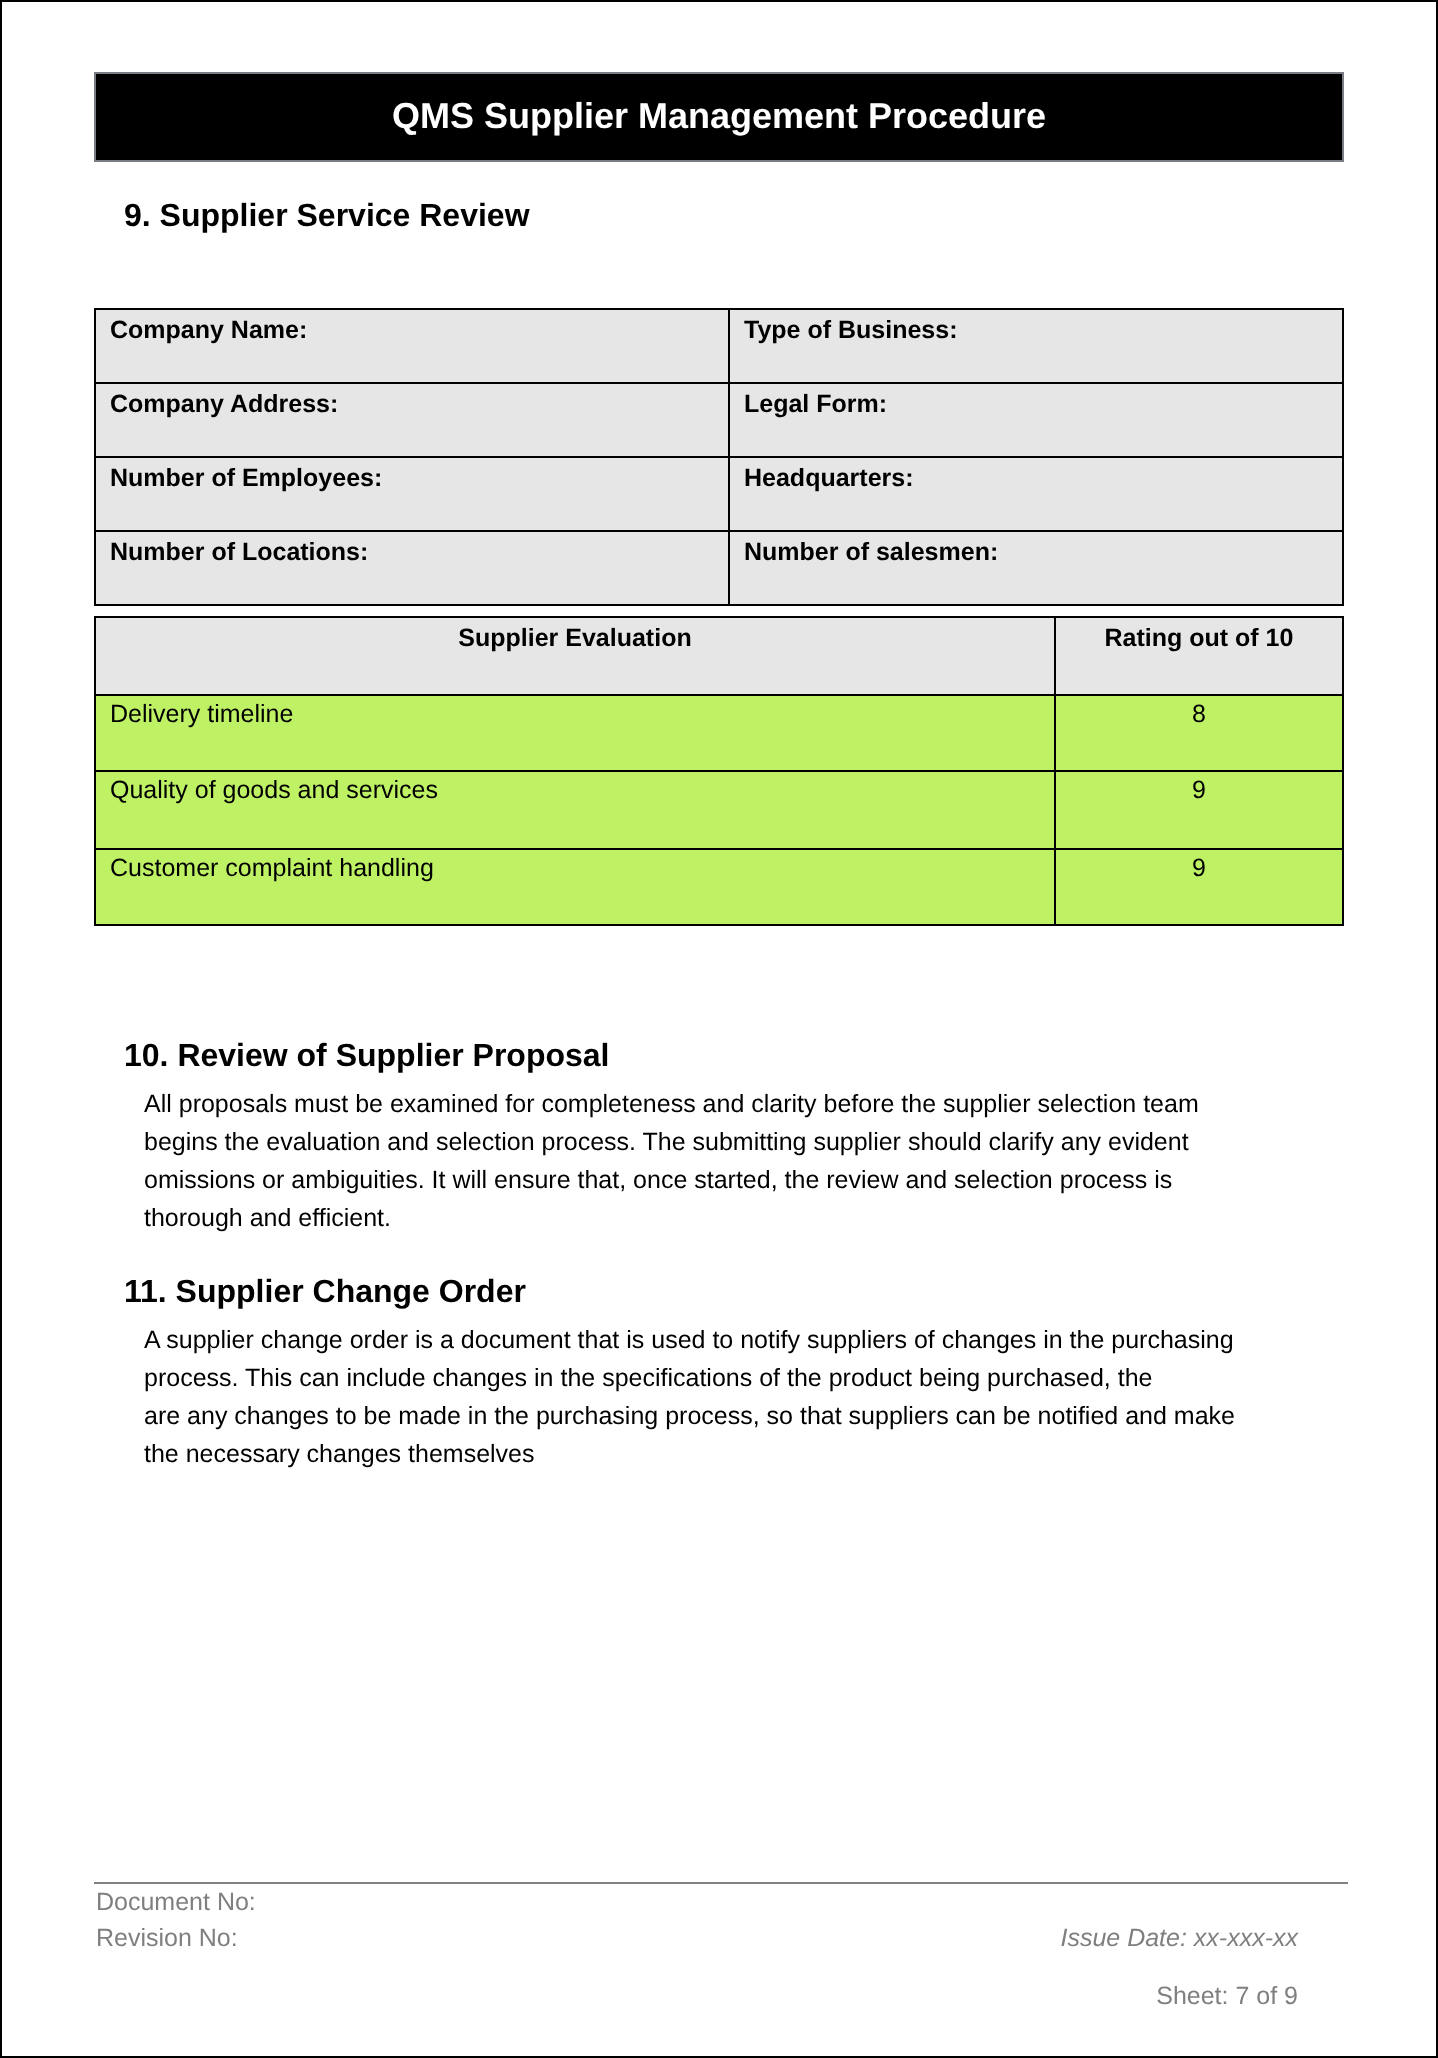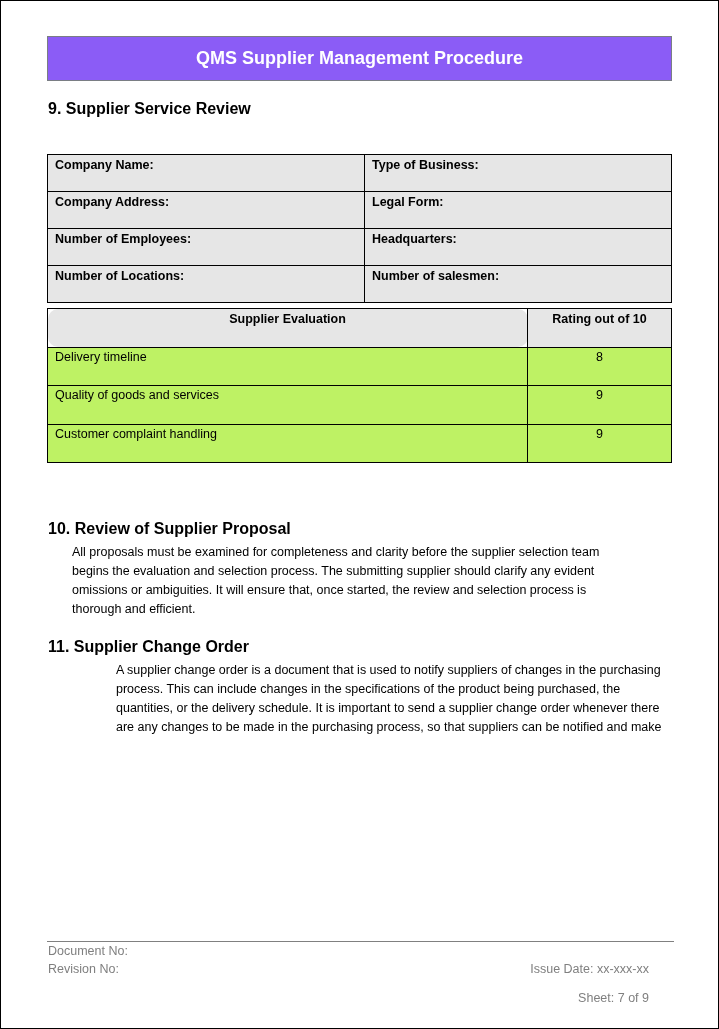--- a/index.html
+++ b/index.html
@@ -21,32 +21,32 @@
       height: 1027px;
       border: 1px solid #000;
       background: #fff;
     }
     .title-bar {
       position: absolute;
       left: 46px;
       top: 35px;
       width: 623px;
       height: 43px;
-      background: #8b5cf6;
+      background: #000000;
       border: 1px solid #7a7e84;
       display: flex;
       align-items: center;
       justify-content: center;
       color: #ffffff;
       font-weight: bold;
       font-size: 18px;
     }
     .h1 {
       position: absolute;
-      left: 47px;
+      left: 61px;
       font-weight: bold;
       font-size: 16px;
       color: #000;
     }
     .info-table, .eval-table {
       position: absolute;
       left: 46px;
       width: 625px;
       border-collapse: collapse;
       table-layout: fixed;
@@ -69,21 +69,21 @@
       vertical-align: top;
       box-sizing: border-box;
       height: 38.5px;
     }
     .eval-table th {
       background: #e6e6e6;
       font-weight: bold;
       text-align: center;
       padding: 3px 7px 0 7px;
     }
-    .eval-table th.criteria { width: 480px; border-radius: 10px; }
+    .eval-table th.criteria { width: 480px; }
     .eval-table td {
       background: #bef264;
       padding: 2px 7px 0 7px;
       font-weight: normal;
     }
     .eval-table td.rating { text-align: center; }
     .para {
       position: absolute;
       left: 71px;
       width: 600px;
@@ -160,26 +160,26 @@
 
   <div class="h1" style="top:519px;">10. Review of Supplier Proposal</div>
   <div class="para" style="top:542px;">
     <div>All proposals must be examined for completeness and clarity before the supplier selection team</div>
     <div>begins the evaluation and selection process. The submitting supplier should clarify any evident</div>
     <div>omissions or ambiguities. It will ensure that, once started, the review and selection process is</div>
     <div>thorough and efficient.</div>
   </div>
 
   <div class="h1" style="top:637px;text-align:center;">11. Supplier Change Order</div>
-  <div class="para" style="top:660px;margin-left:44px;">
+  <div class="para" style="top:660px;">
     <div>A supplier change order is a document that is used to notify suppliers of changes in the purchasing</div>
     <div>process. This can include changes in the specifications of the product being purchased, the</div>
-    <div>quantities, or the delivery schedule. It is important to send a supplier change order whenever there</div>
     <div>are any changes to be made in the purchasing process, so that suppliers can be notified and make</div>
+    <div>the necessary changes themselves</div>
   </div>
 
   <div class="footer-line"></div>
   <div class="footer-text" style="left:47px; top:943px;">Document No:</div>
   <div class="footer-text" style="left:47px; top:961px;">Revision No:</div>
   <div class="footer-text" style="right:69px; top:990px; text-align:right;">Sheet: 7 of 9</div>
-  <div class="footer-text" style="right:69px; top:961px; text-align:right;">Issue Date: xx-xxx-xx</div>
+  <div class="footer-text" style="right:69px; top:961px; text-align:right;font-style:italic;">Issue Date: xx-xxx-xx</div>
 
 </div>
 
 </body></html>

